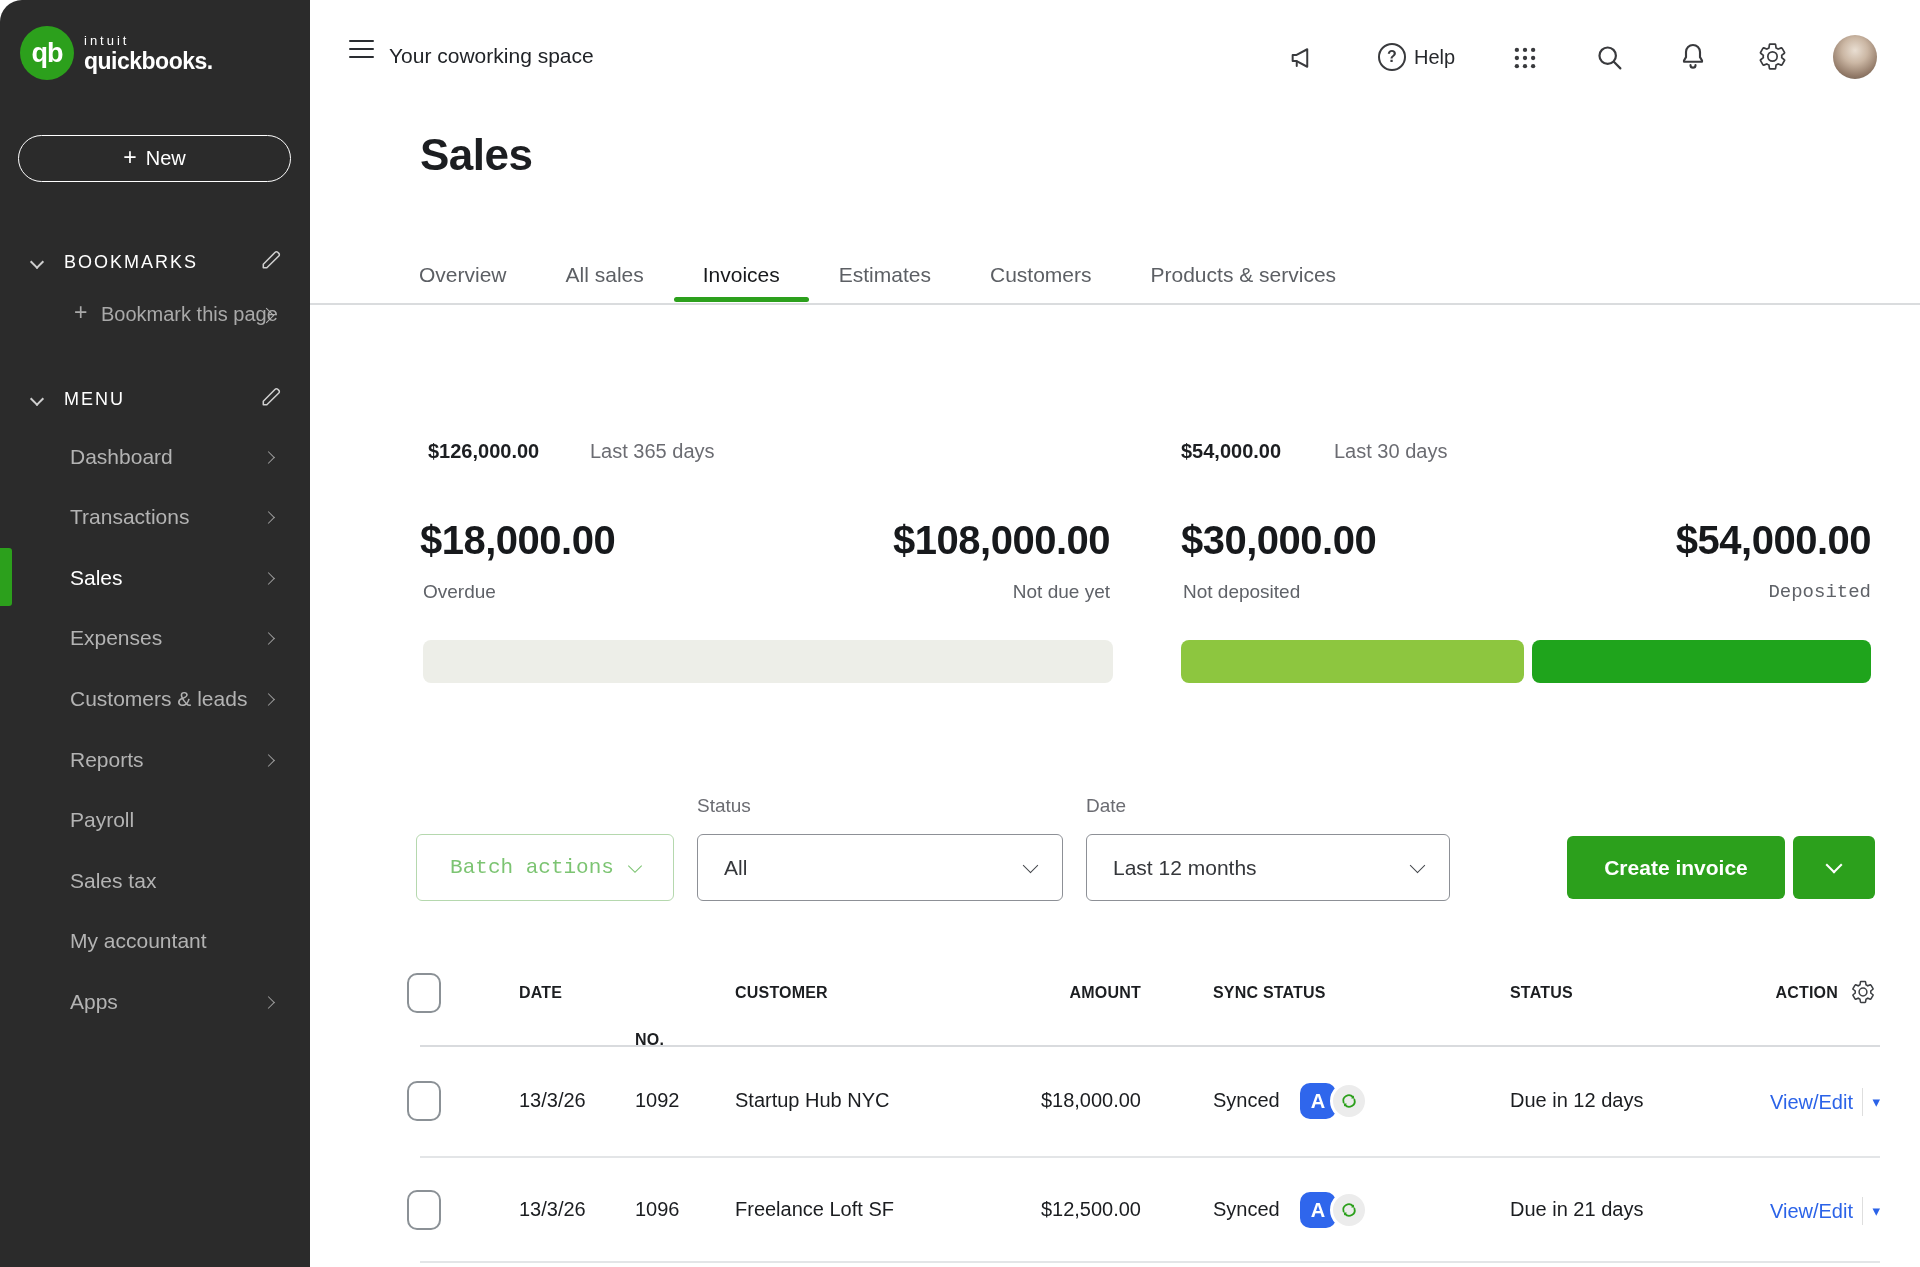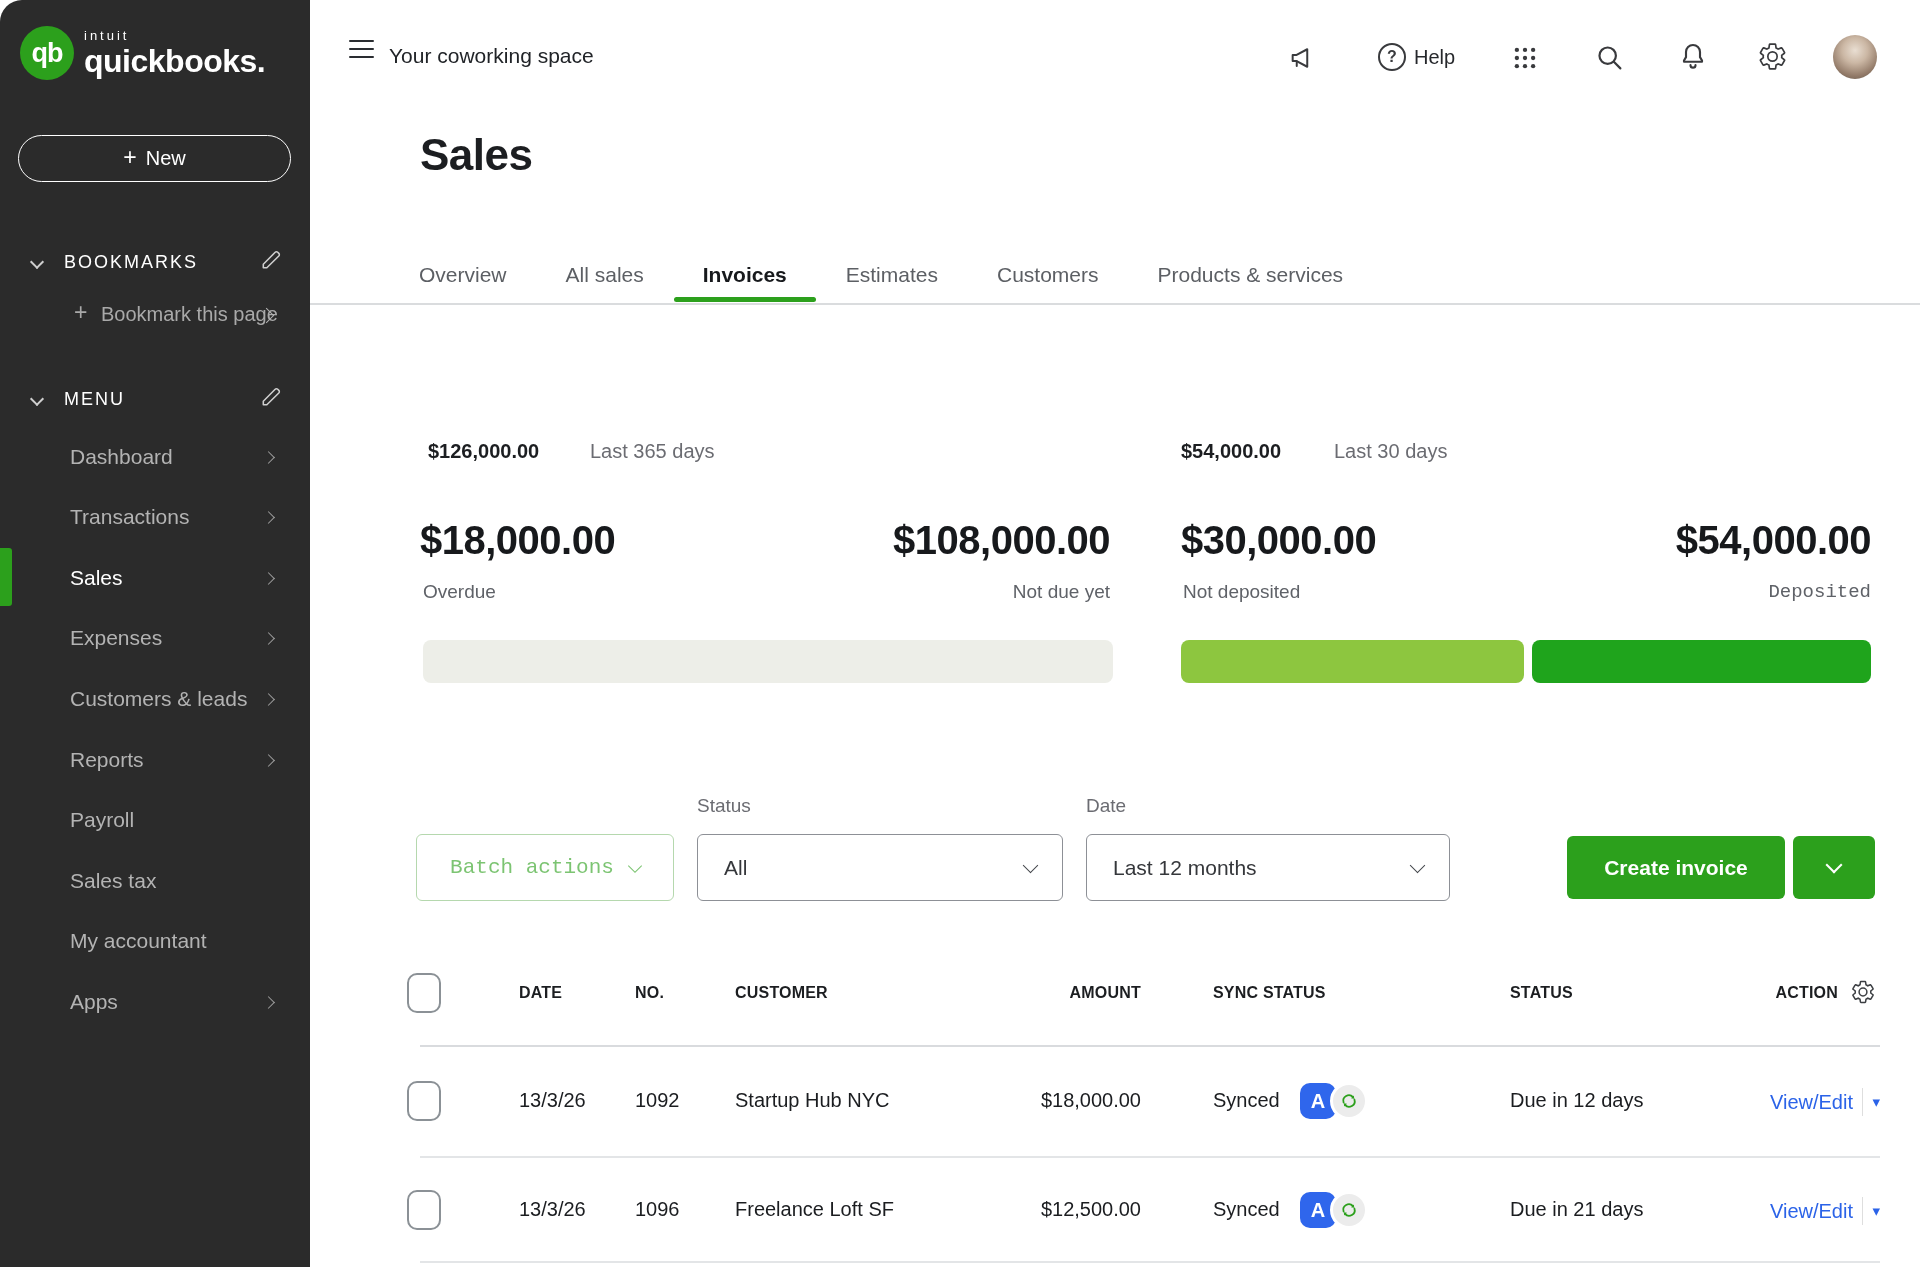--- a/index.html
+++ b/index.html
@@ -5,21 +5,21 @@
   * { box-sizing: border-box; margin: 0; padding: 0; }
   body { margin:0; background:#33424a; font-family:"Liberation Sans","DejaVu Sans",sans-serif; }
   .screen { position:relative; width:1920px; height:1267px; background:#ffffff; overflow:hidden; }
 
   
   .sidebar { position:absolute; left:0; top:0; width:310px; height:1267px; background:#2b2b2b; border-top-left-radius:22px; z-index:3; }
   .logo { position:absolute; left:20px; top:26px; display:flex; align-items:center; gap:10px; }
   .logo-circle { width:54px; height:54px; border-radius:50%; background:#2ca01c; display:flex; align-items:center; justify-content:center; color:#fff; font-weight:bold; font-size:27px; letter-spacing:-1px; }
   .wordmark { display:flex; flex-direction:column; line-height:1; }
   .wm-intuit { color:#fff; font-size:13px; letter-spacing:3px; margin-bottom:3px; }
-  .wm-qb { color:#fff; font-size:32px; font-weight:bold; letter-spacing:-0.5px; }
+  .wm-qb { color:#fff; font-size:23px; font-weight:bold; letter-spacing:-0.5px; }
   .new-btn { position:absolute; left:18px; top:135px; width:273px; height:47px; border:1.6px solid #ffffff; border-radius:24px; color:#fff; font-size:20px; display:flex; align-items:center; justify-content:center; gap:9px; cursor:pointer; }
   .new-plus { font-size:23px; font-weight:normal; line-height:1; margin-top:-2px; }
   .side-section { position:absolute; left:0; width:256px; height:30px; display:flex; align-items:center; }
   .sec-chev { position:absolute; left:32px; }
   .sec-label { position:absolute; left:64px; color:#ffffff; font-size:18px; letter-spacing:2px; }
   .sec-pencil { position:absolute; left:260px; top:2px; }
   .chev { display:inline-block; width:10px; height:10px; border-right:2px solid #cfcfcf; border-bottom:2px solid #cfcfcf; }
   .chev-down { transform:rotate(45deg); }
   .chev-right { transform:rotate(-45deg); }
   .bookmark-add { position:absolute; left:0; top:295px; width:310px; height:40px; }
@@ -41,21 +41,21 @@
   .hdr-icon { position:absolute; cursor:pointer; }
   .help-circle { position:absolute; left:1378px; top:43px; width:28px; height:28px; border:2px solid #393a3d; border-radius:50%; display:flex; align-items:center; justify-content:center; font-size:16px; font-weight:bold; color:#393a3d; cursor:pointer; }
   .help-label { position:absolute; left:1414px; top:46px; font-size:20px; color:#26282c; cursor:pointer; }
   .avatar { position:absolute; left:1833px; top:35px; width:44px; height:44px; border-radius:50%; cursor:pointer;
             background: radial-gradient(circle at 50% 35%, #e9ded2 0%, #cbb7a4 35%, #937b69 70%, #5e5348 100%); }
 
   
   .page-title { position:absolute; left:420px; top:130px; font-size:44px; font-weight:bold; color:#1c1e21; letter-spacing:-0.5px; }
   .tabs { position:absolute; left:419px; top:246px; height:58px; display:flex; gap:59px; }
   .tab { position:relative; font-size:21px; color:#5c5f64; display:flex; align-items:center; cursor:pointer; }
-  .tab.active { color:#17191c; font-weight:bold; }
+  .tab.active { color:#17191c; font-weight:normal; }
   .tab.active::after { content:""; position:absolute; left:-29px; right:-29px; top:51px; height:5px; background:#2ca01c; border-radius:3px; }
   .tabs-divider { position:absolute; left:310px; top:303px; width:1610px; height:2px; background:#dadcde; }
 
   
   .stat-sm { position:absolute; top:440px; font-size:20px; color:#1c1e21; font-weight:bold; }
   .stat-period { position:absolute; top:440px; font-size:20px; color:#6b6c72; }
   .stat-big { position:absolute; top:518px; font-size:40px; font-weight:bold; color:#17191c; letter-spacing:-0.5px; }
   .stat-label { position:absolute; top:581px; font-size:19px; color:#5f6268; }
   .talign-r { text-align:right; }
   .bar { position:absolute; top:640px; height:43px; border-radius:8px; }
@@ -270,21 +270,21 @@
     <span class="val">Last 12 months</span>
     <span class="chev chev-down"></span>
   </div>
   <div class="create-btn">Create invoice</div>
   <div class="create-arrow">
     <span class="chev chev-down"></span>
   </div>
 
   <div class="checkbox" style="top:973px;"></div>
   <span class="th" style="left:519px;">DATE</span>
-  <span class="th" style="left:635px;">NO.</span>
+  <span class="th" style="left:635px;margin-top:47px;">NO.</span>
   <span class="th" style="left:735px;">CUSTOMER</span>
   <span class="th talign-r" style="left:991px; width:150px;">AMOUNT</span>
   <span class="th" style="left:1213px;">SYNC STATUS</span>
   <span class="th" style="left:1510px;">STATUS</span>
   <span class="th talign-r" style="left:1738px; width:100px;">ACTION</span>
   <span class="gear-sm">
     <svg width="26" height="26" viewBox="0 0 24 24">
         <path d="M19.14 12.94c.04-.3.06-.61.06-.94 0-.32-.02-.64-.07-.94l2.03-1.58c.18-.14.23-.41.12-.61l-1.92-3.32c-.12-.22-.37-.29-.59-.22l-2.39.96c-.5-.38-1.03-.7-1.62-.94l-.36-2.54c-.04-.24-.24-.41-.48-.41h-3.84c-.24 0-.43.17-.47.41l-.36 2.54c-.59.24-1.13.57-1.62.94l-2.39-.96c-.22-.08-.47 0-.59.22L2.74 8.87c-.12.21-.08.47.12.61l2.03 1.58c-.05.3-.09.63-.09.94s.02.64.07.94l-2.03 1.58c-.18.14-.23.41-.12.61l1.92 3.32c.12.22.37.29.59.22l2.39-.96c.5.38 1.03.7 1.62.94l.36 2.54c.05.24.24.41.48.41h3.84c.24 0 .44-.17.47-.41l.36-2.54c.59-.24 1.13-.56 1.62-.94l2.39.96c.22.08.47 0 .59-.22l1.92-3.32c.12-.22.07-.47-.12-.61l-2.01-1.58zM12 15.6c-1.98 0-3.6-1.62-3.6-3.6s1.62-3.6 3.6-3.6 3.6 1.62 3.6 3.6-1.62 3.6-3.6 3.6z" fill="none" stroke="#3c3f43" stroke-width="1.4"></path>
       </svg>
   </span>

